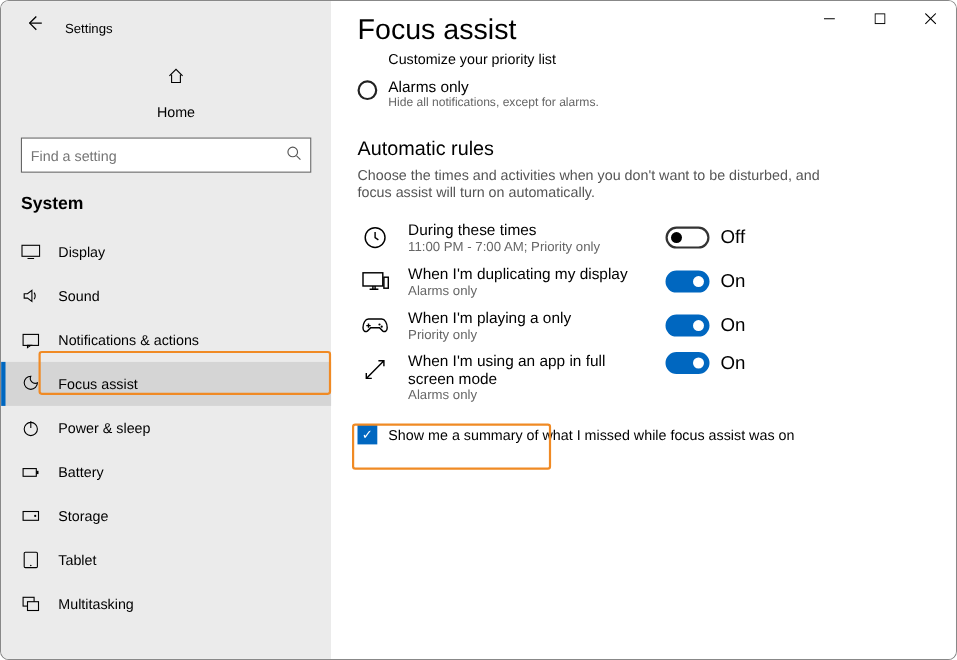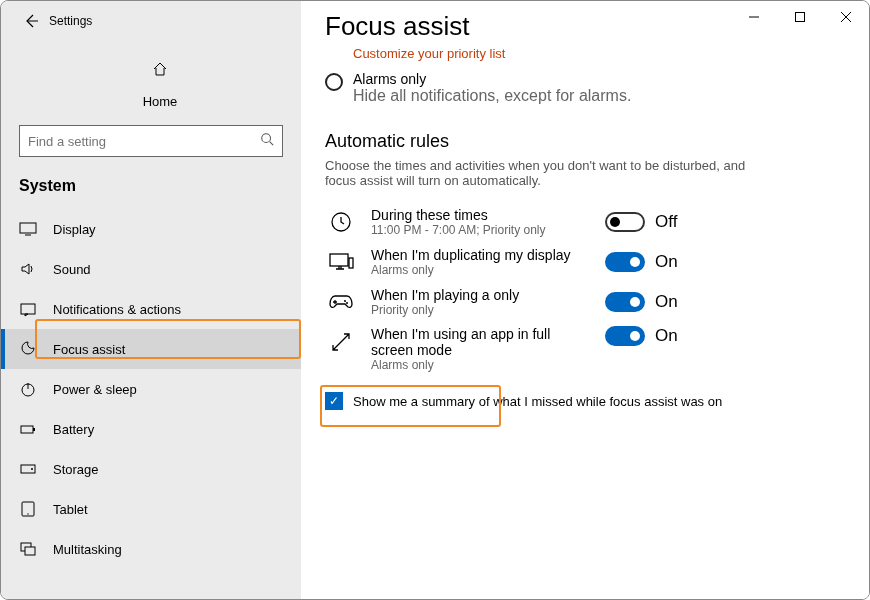--- a/index.html
+++ b/index.html
@@ -1,45 +1,45 @@
 <!DOCTYPE html>
 <html><head>
 <meta charset="utf-8">
 <style>
   * { box-sizing: border-box; margin: 0; padding: 0; font-family: "Segoe UI", Arial, sans-serif; }
   body { width: 870px; height: 600px; overflow: hidden; background: #fff; border: 1px solid #888; border-radius: 8px; position: relative; }
   .window { display: flex; height: 100%; }
   .sidebar { width: 300px; background: #ebebeb; display: flex; flex-direction: column; }
   .titlebar { height: 40px; display: flex; align-items: center; }
-  .titlebar-left { display:flex; align-items:center; gap:6px; padding-left:18px; }
+  .titlebar-left { display:flex; align-items:flex-end; gap:16px; padding-left:18px; }
   .back-btn { width:24px; height:24px; display:inline-flex; align-items:center; justify-content:center; cursor:pointer;}
   .app-title { font-size: 12px; color:#000;}
   .win-btns { position:absolute; top:0; right:0; display:flex; }
   .win-btn { width:46px; height:32px; display:flex; align-items:center; justify-content:center; cursor:pointer; }
   .win-btn svg { display:block; }
   .home { display:flex; align-items:center; gap:14px; padding: 6px 0 6px 18px; margin-top: 14px; font-size:13px;flex-direction:column;}
   .search-wrap { padding: 10px 18px 16px 18px; }
   .search { display:flex; align-items:center; border:1px solid #666; background:#fff; height:32px; padding:0 8px; }
   .search input { flex:1; border:none; outline:none; font-size:13px; background:transparent;}
   .search-icon { color:#555; }
   .group-title { font-weight:600; font-size:16px; padding: 4px 18px 14px 18px;}
   .nav { display:flex; flex-direction:column; }
   .nav-item { display:flex; align-items:center; gap:16px; height:40px; padding-left:18px; font-size:13px; cursor:pointer; }
   .nav-item .ic { width:18px; height:18px; display:inline-flex; align-items:center; justify-content:center; color:#000;}
   .nav-item.active { background:#d5d5d5; position:relative;}
   .nav-item.active::before { content:""; position:absolute; left:0; top:0; bottom:0; width:4px; background:#0067c0;}
   .highlight-side { position:absolute; border:2px solid #f08a24; border-radius:3px; pointer-events:none; }
   .content { flex:1; background:#fff; padding: 0 32px 20px 24px; overflow:hidden; }
   h1 { font-weight:400; font-size:26px; margin-top:10px; margin-bottom:4px; }
-  .sub-link { color:#c2410c; font-size:13px; cursor:pointer;}
+  .sub-link { color:#000000; font-size:13px; cursor:pointer;}
   .sub-text { color:#444; font-size:13px; line-height:1.4; }
   .radio-row { display:flex; gap:10px; align-items:flex-start; margin-top:10px;}
   .radio { width:18px; height:18px; border:2px solid #222; border-radius:50%; flex:none; margin-top:2px;}
   .radio-title { font-size:14px; color:#000;}
-  .radio-sub { font-size:16px; color:#666;}
+  .radio-sub { font-size:11px; color:#666;}
   h2 { font-weight:400; font-size:18px; margin-top:26px; margin-bottom:6px;}
   .rules-sub { font-size:13px; color:#555; margin-bottom:14px; max-width: 440px;}
   .rule { display:flex; align-items:center; gap:14px; padding: 4px 0; }
   .rule .ic { width:32px; height:32px; display:flex; align-items:center; justify-content:center; color:#000;}
   .rule-texts { flex:1;}
   .rule-t { font-size:14px;}
   .rule-s { font-size:12px; color:#666;}
   .toggle { display:flex; align-items:center; gap:10px; width:90px;}
   .sw { width:40px; height:20px; border:2px solid #333; border-radius:12px; position:relative; background:#fff;}
   .sw .knob { position:absolute; width:10px; height:10px; background:#000; border-radius:50%; top:3px; left:3px;}

